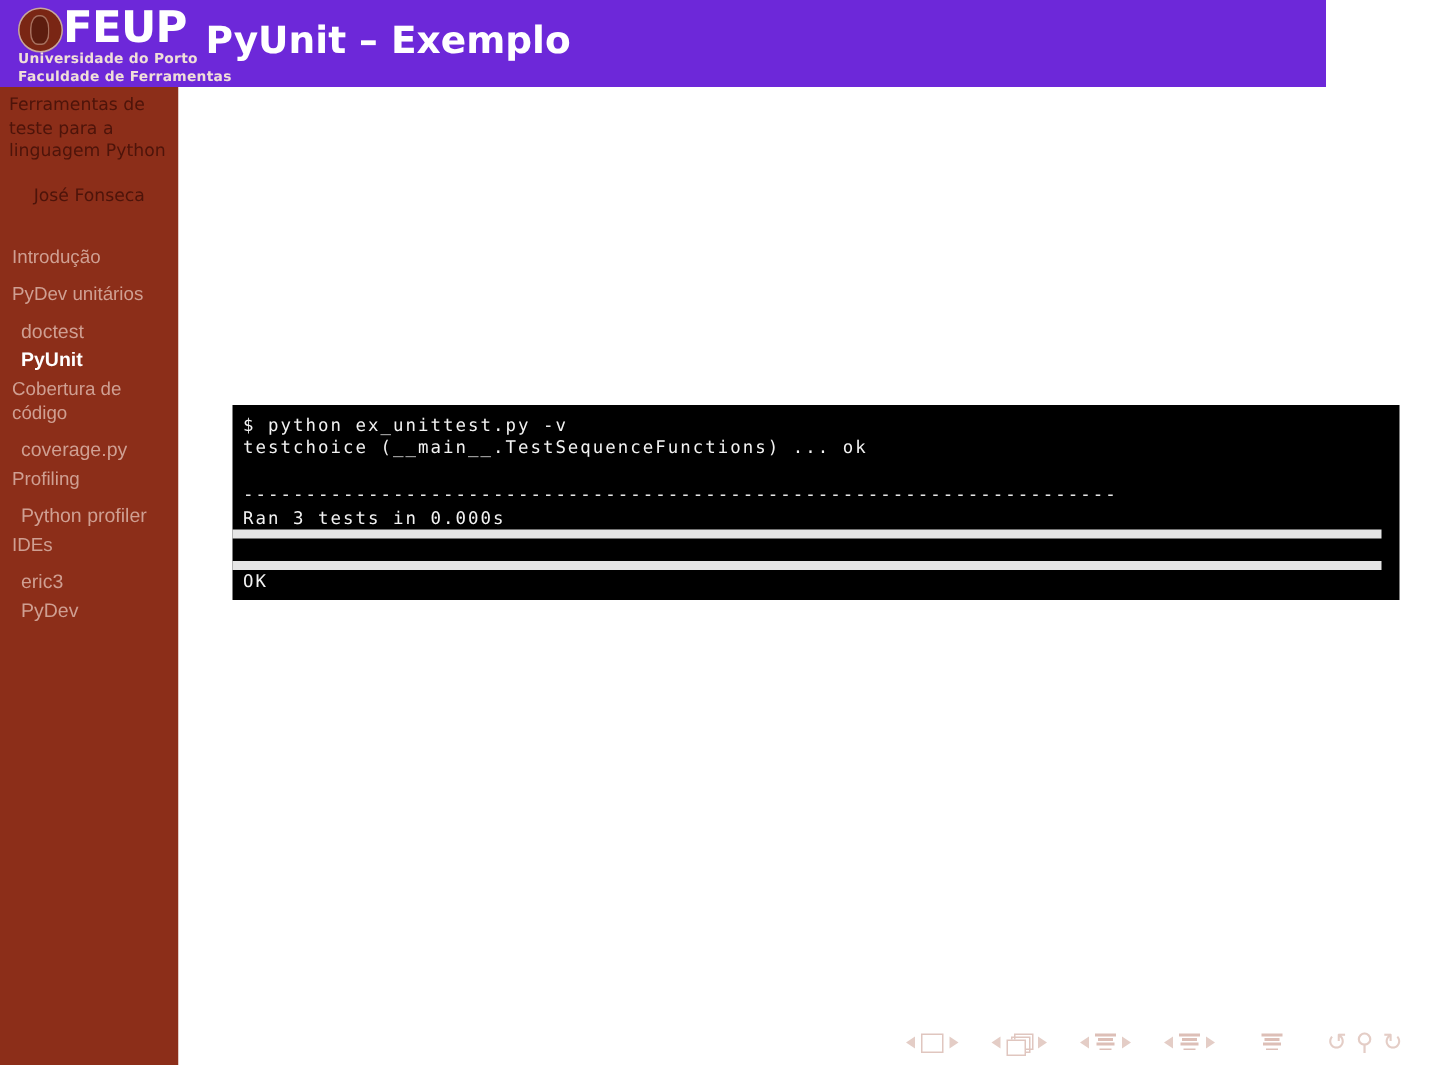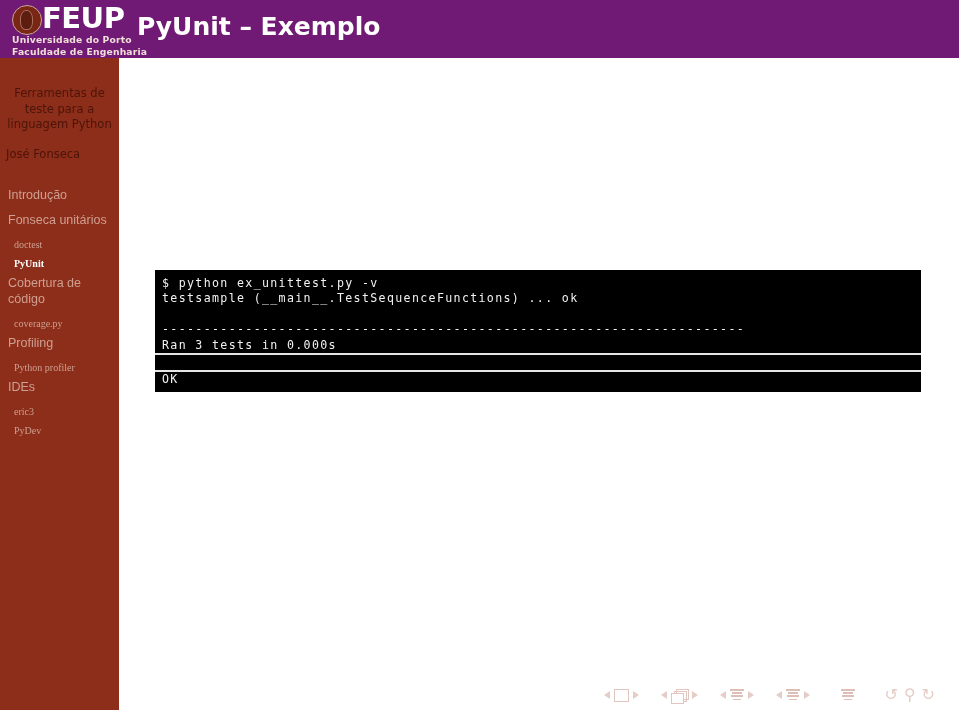--- a/index.html
+++ b/index.html
@@ -12,23 +12,23 @@
     height: 710px;
     overflow: hidden;
     font-family: "DejaVu Sans", sans-serif;
     position: relative;
   }
 
   
   #header-band {
     position: absolute;
     left: 0; top: 0;
-    width: 959px;
+    width: 884px;
     height: 58px;
-    background: #701a75;
+    background: #6d28d9;
   }
   #logo-block {
     position: absolute;
     left: 6px; top: 3px;
     width: 113px;
     height: 52px;
   }
   #logo-seal {
     position: absolute;
     left: 6px; top: 2px;
@@ -87,52 +87,52 @@
   
   #sidebar {
     position: absolute;
     left: 0;
     top: 58px;
     width: 119px;
     height: 652px;
     background: #8c2e19;
   }
   .side-title {
-    text-align: center;
+    text-align: left;
     font-family: "DejaVu Sans", sans-serif;
     font-size: 11.5px;
     color: #4d140a;
     line-height: 15.5px;
     padding: 0 6px;
-    margin-top: 28px;
+    margin-top: 4px;
   }
   .side-author {
-    text-align: left;
+    text-align: center;
     font-family: "DejaVu Sans", sans-serif;
     font-size: 11.5px;
     color: #4d140a;
     line-height: 15.5px;
     padding: 0 6px;
     margin-top: 14px;
   }
   #side-nav {
     margin-top: 25px;
   }
   .nav-section {
     font-family: Liberation Sans, sans-serif;
     font-size: 12.5px;
     color: #cf9f92;
     line-height: 16px;
     padding: 0 6px 0 8px;
     margin-bottom: 9px;
     white-space: normal;
   }
   .nav-sub {
-    font-family: Liberation Serif, serif;
-    font-size: 10px;
+    font-family: Liberation Sans, sans-serif;
+    font-size: 13px;
     color: #cf9f92;
     line-height: 16px;
     padding: 0 6px 0 14px;
     margin-bottom: 3px;
   }
   .nav-sub.active {
     color: #ffffff;
     font-weight: bold;
   }
   .nav-gap { height: 14px; }
@@ -145,36 +145,36 @@
     width: 840px;
     height: 652px;
     background: #ffffff;
   }
   #terminal {
     position: absolute;
     left: 36px;
     top: 212px;
     width: 766px;
     background: #000000;
-    padding: 6px 0 4px 0;
+    padding: 6px 12px 4px 0;
   }
   .term-line {
     font-family: "DejaVu Sans Mono", monospace;
     font-size: 11.6px;
     letter-spacing: 1.35px;
     color: #f2f2f2;
     line-height: 15.4px;
     white-space: pre;
     padding-left: 7px;
   }
   .term-blank {
     height: 15.4px;
   }
   .term-sep {
-    border-top: 2px solid #e5e5e5;
+    border-top: 6px solid #e5e5e5;
   }
 
   
   #nav-bar {
     position: absolute;
     left: 600px;
     top: 684px;
     width: 352px;
     height: 22px;
     display: flex;
@@ -241,49 +241,49 @@
 <body>
 
 <div id="header-band">
 
   <div id="logo-block">
     <div id="logo-seal">
       <div class="seal-figure"></div>
     </div>
     <div id="logo-feup-text">FEUP</div>
     <div id="logo-sub1">Universidade do Porto</div>
-    <div id="logo-sub2">Faculdade de Engenharia</div>
+    <div id="logo-sub2">Faculdade de Ferramentas</div>
   </div>
 
   <div id="slide-title">PyUnit – Exemplo</div>
 </div>
 
 <div id="sidebar">
   <div class="side-title">Ferramentas de teste para a linguagem Python</div>
   <div class="side-author">José Fonseca</div>
   <div id="side-nav">
       <div class="nav-section">Introdução</div>
-      <div class="nav-section">Fonseca unitários</div>
+      <div class="nav-section">PyDev unitários</div>
       <div class="nav-sub">doctest</div>
       <div class="nav-sub active">PyUnit</div>
       <div class="nav-section">Cobertura de código</div>
       <div class="nav-sub">coverage.py</div>
       <div class="nav-section">Profiling</div>
       <div class="nav-sub">Python profiler</div>
       <div class="nav-section">IDEs</div>
       <div class="nav-sub">eric3</div>
       <div class="nav-sub">PyDev</div>
       <div class="nav-gap"></div>
     </div>
 </div>
 
 <div id="content">
   <div id="terminal">
       <div class="term-line">$ python ex_unittest.py -v</div>
-      <div class="term-line">testsample (__main__.TestSequenceFunctions) ... ok</div>
+      <div class="term-line">testchoice (__main__.TestSequenceFunctions) ... ok</div>
       <div class="term-blank"></div>
       <div class="term-line">----------------------------------------------------------------------</div>
       <div class="term-line">Ran 3 tests in 0.000s</div>
       <div class="term-blank term-sep"></div>
       <div class="term-line term-sep">OK</div>
     </div>
 </div>
 
 <div id="nav-bar">
 

